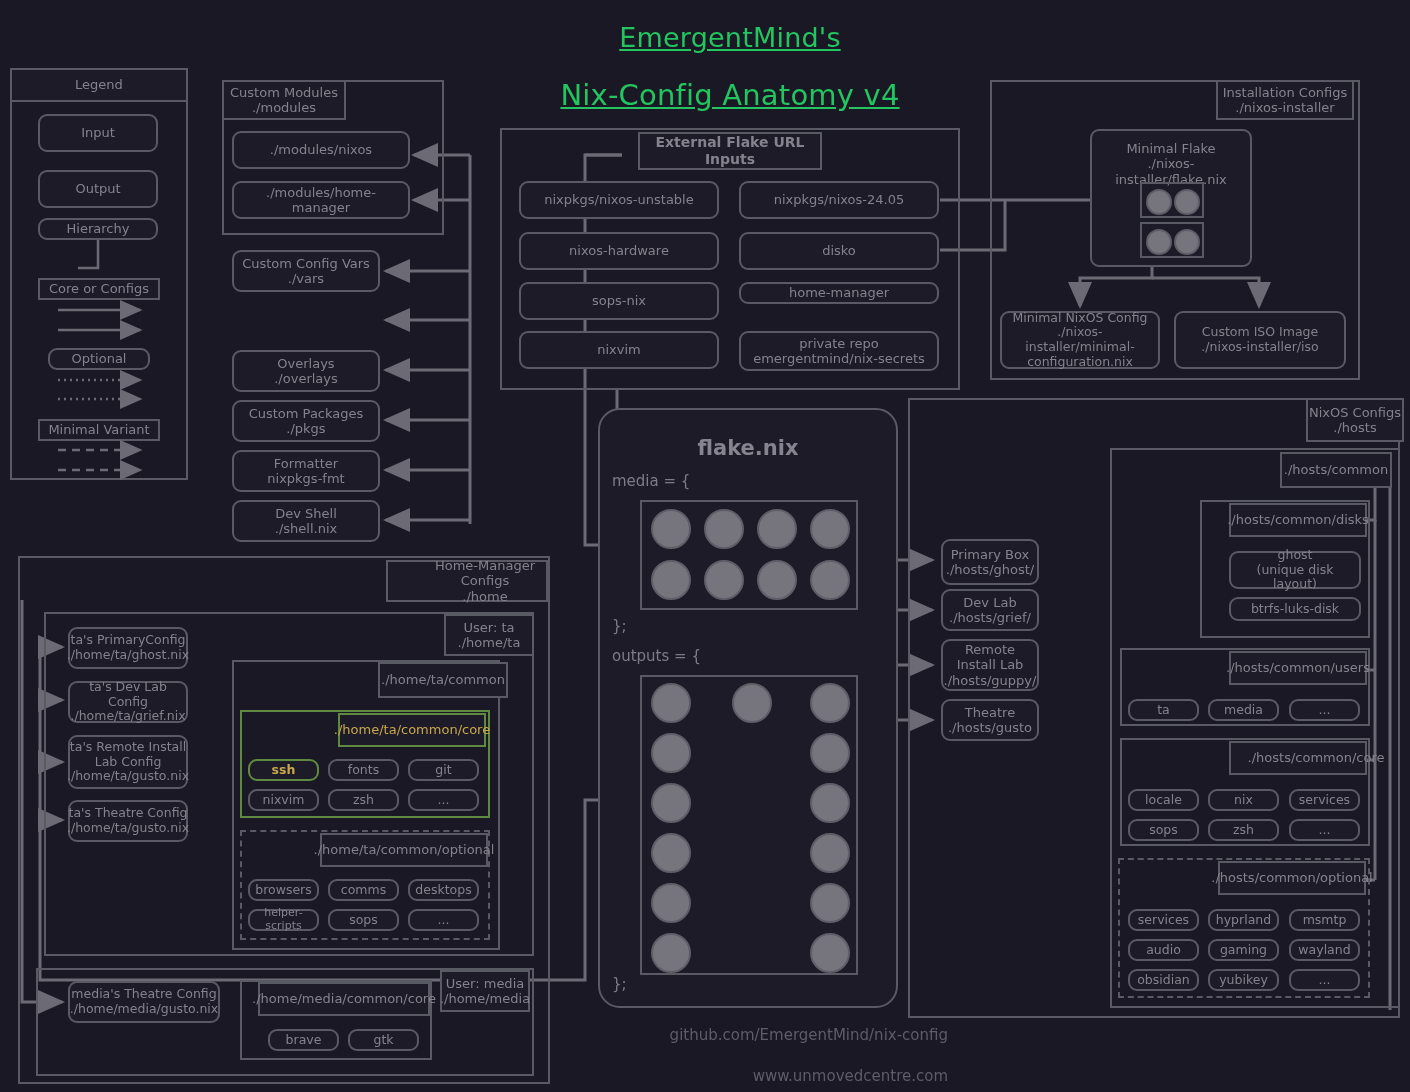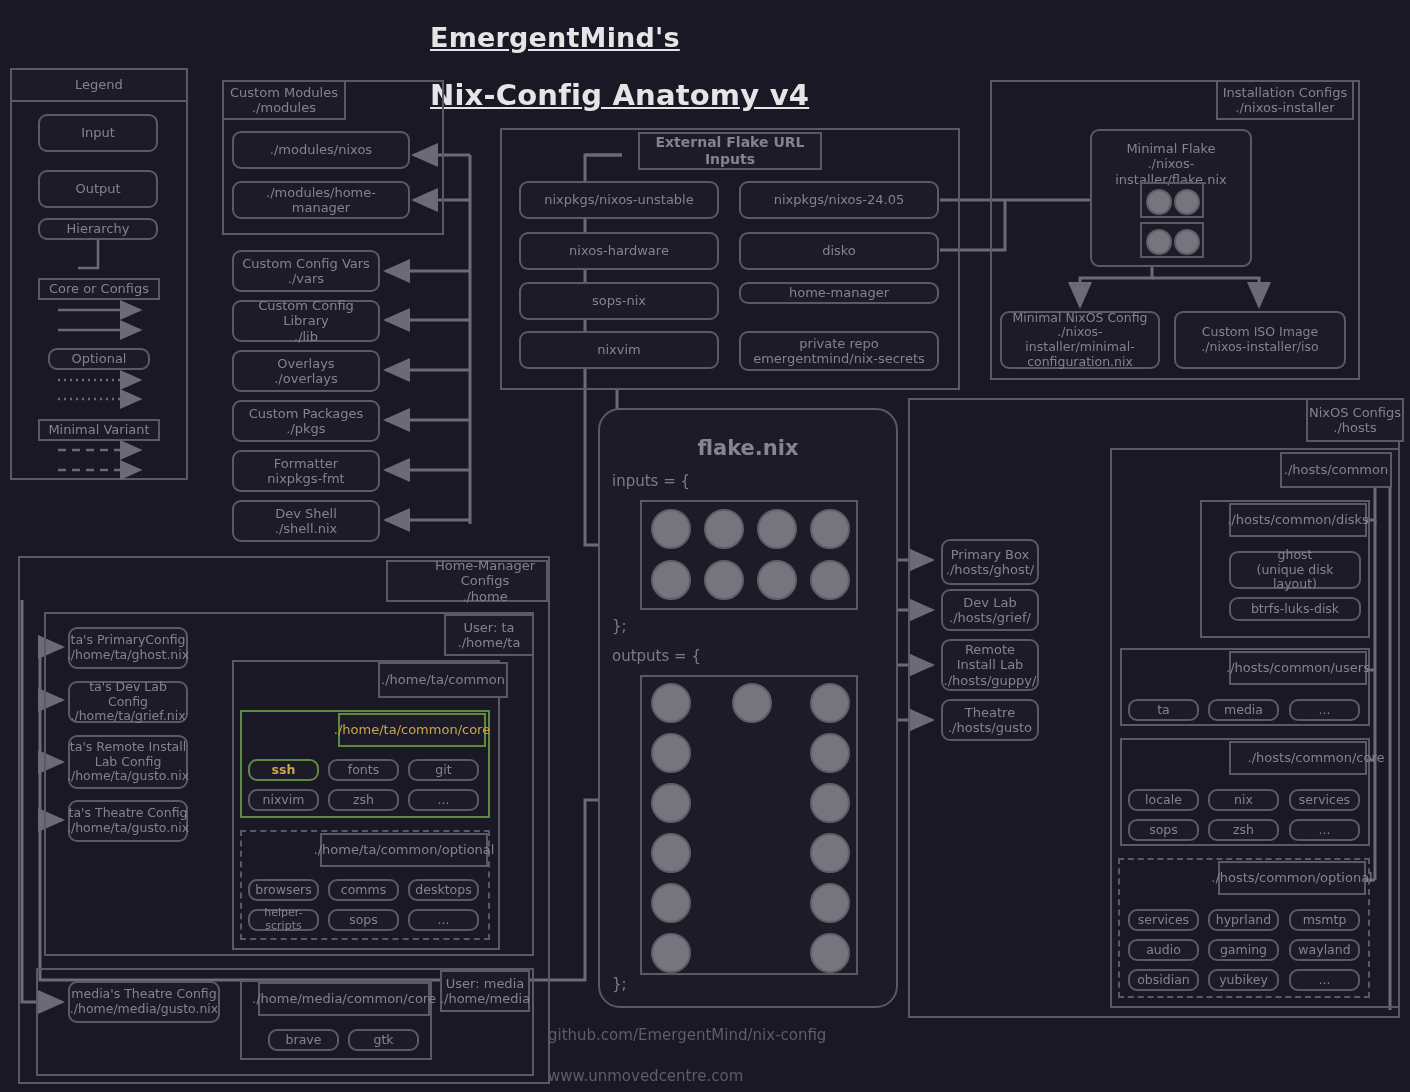--- a/index.html
+++ b/index.html
@@ -43,27 +43,27 @@
     position:absolute;box-sizing:border-box;
     border:2px solid #5a5a64;
     background:#1d1b28;
     display:flex;align-items:center;justify-content:center;
     text-align:center;white-space:pre-line;
     color:#84838d;line-height:1.18;
   }
 
   
   .title{
-    position:absolute;text-align:left;
-    font-weight:bold;color:#e5e5e5;
+    position:absolute;text-align:center;
+    font-weight:normal;color:#22c55e;
     text-decoration:underline;
     letter-spacing:.2px;
   }
   .footer{
-    position:absolute;text-align:left;color:#5d5c68;
+    position:absolute;text-align:right;color:#5d5c68;
   }
 
   
   .hl{border-color:#5e8a40 !important;color:#c8a84b !important;}
 
   
   .circ{
     position:absolute;border-radius:50%;
     background:#76757d;border:2px solid #5f5e68;
   }
@@ -160,22 +160,20 @@
   </svg>
 
   <div class="grp" style="left:222px;top:80px;width:222px;height:155px;"></div>
   <div class="lbl sq" style="left:222px;top:80px;width:124px;height:40px;font-size:13px;">Custom Modules
 ./modules</div>
   <div class="box round" style="left:232px;top:131px;width:178px;height:38px;font-size:13px;">./modules/nixos</div>
   <div class="box round" style="left:232px;top:181px;width:178px;height:38px;font-size:13px;">./modules/home-manager</div>
 
   <div class="box round" style="left:232px;top:250px;width:148px;height:42px;font-size:13px;">Custom Config Vars
 ./vars</div>
-  <div class="box round" style="left:232px;top:300px;width:148px;height:42px;font-size:13px;">Custom Config Library
-./lib</div>
   <div class="box round" style="left:232px;top:350px;width:148px;height:42px;font-size:13px;">Overlays
 ./overlays</div>
   <div class="box round" style="left:232px;top:400px;width:148px;height:42px;font-size:13px;">Custom Packages
 ./pkgs</div>
   <div class="box round" style="left:232px;top:450px;width:148px;height:42px;font-size:13px;">Formatter
 nixpkgs-fmt</div>
   <div class="box round" style="left:232px;top:500px;width:148px;height:42px;font-size:13px;">Dev Shell
 ./shell.nix</div>
 
   <div class="grp" style="left:500px;top:128px;width:460px;height:262px;"></div>
@@ -205,21 +203,21 @@
   <div class="circ" style="left:1146px;top:229px;width:22px;height:22px;"></div>
   <div class="circ" style="left:1174px;top:229px;width:22px;height:22px;"></div>
 
   <div class="box round" style="left:1000px;top:311px;width:160px;height:58px;font-size:12.5px;">Minimal NixOS Config
 ./nixos-installer/minimal-configuration.nix</div>
   <div class="box round" style="left:1174px;top:311px;width:172px;height:58px;font-size:12.5px;">Custom ISO Image
 ./nixos-installer/iso</div>
 
   <div class="flake-card" style="left:598px;top:408px;width:300px;height:600px;"></div>
   <div class="flaketitle" style="left:598px;top:436px;width:300px;font-size:21px;">flake.nix</div>
-  <div class="code" style="left:612px;top:472px;font-size:15px;">inputs = {</div>
+  <div class="code" style="left:612px;top:472px;font-size:15px;">media = {</div>
   <div class="grp" style="left:640px;top:500px;width:218px;height:110px;"></div>
   <div class="circ" style="left:651px;top:509px;width:36px;height:36px;"></div>
   <div class="circ" style="left:704px;top:509px;width:36px;height:36px;"></div>
   <div class="circ" style="left:757px;top:509px;width:36px;height:36px;"></div>
   <div class="circ" style="left:810px;top:509px;width:36px;height:36px;"></div>
   <div class="circ" style="left:651px;top:560px;width:36px;height:36px;"></div>
   <div class="circ" style="left:704px;top:560px;width:36px;height:36px;"></div>
   <div class="circ" style="left:757px;top:560px;width:36px;height:36px;"></div>
   <div class="circ" style="left:810px;top:560px;width:36px;height:36px;"></div>
   <div class="code" style="left:612px;top:617px;font-size:15px;">};</div>

